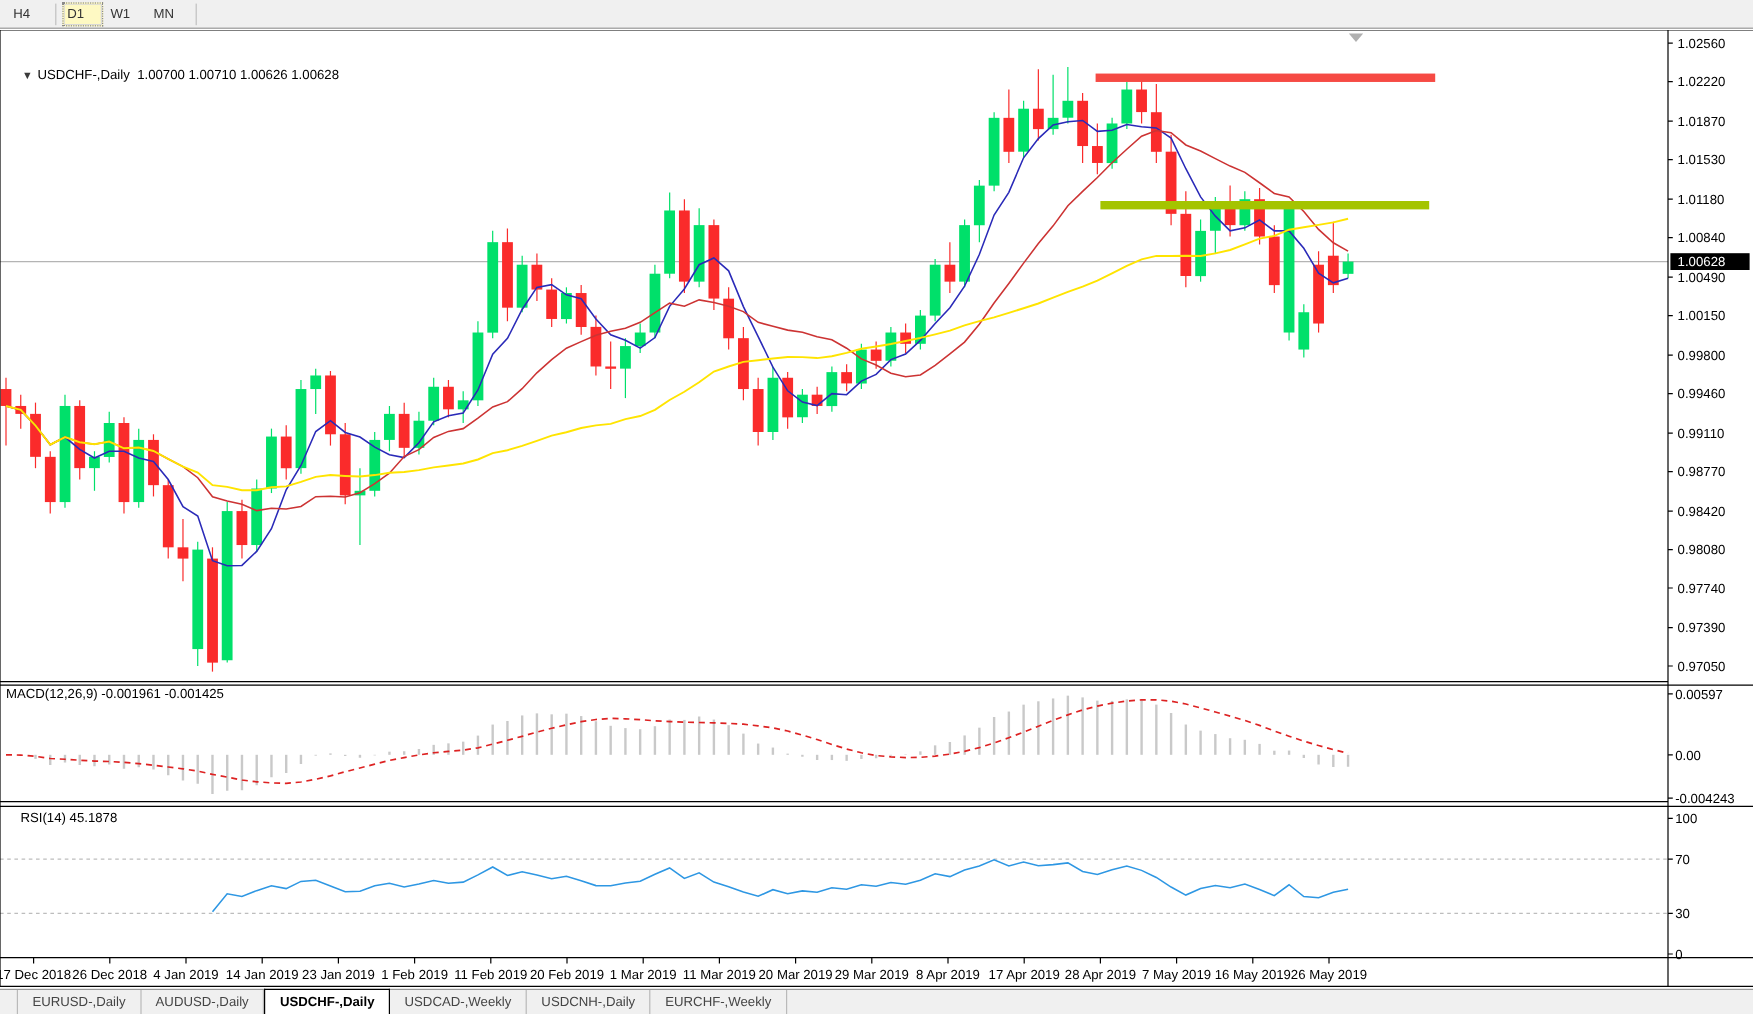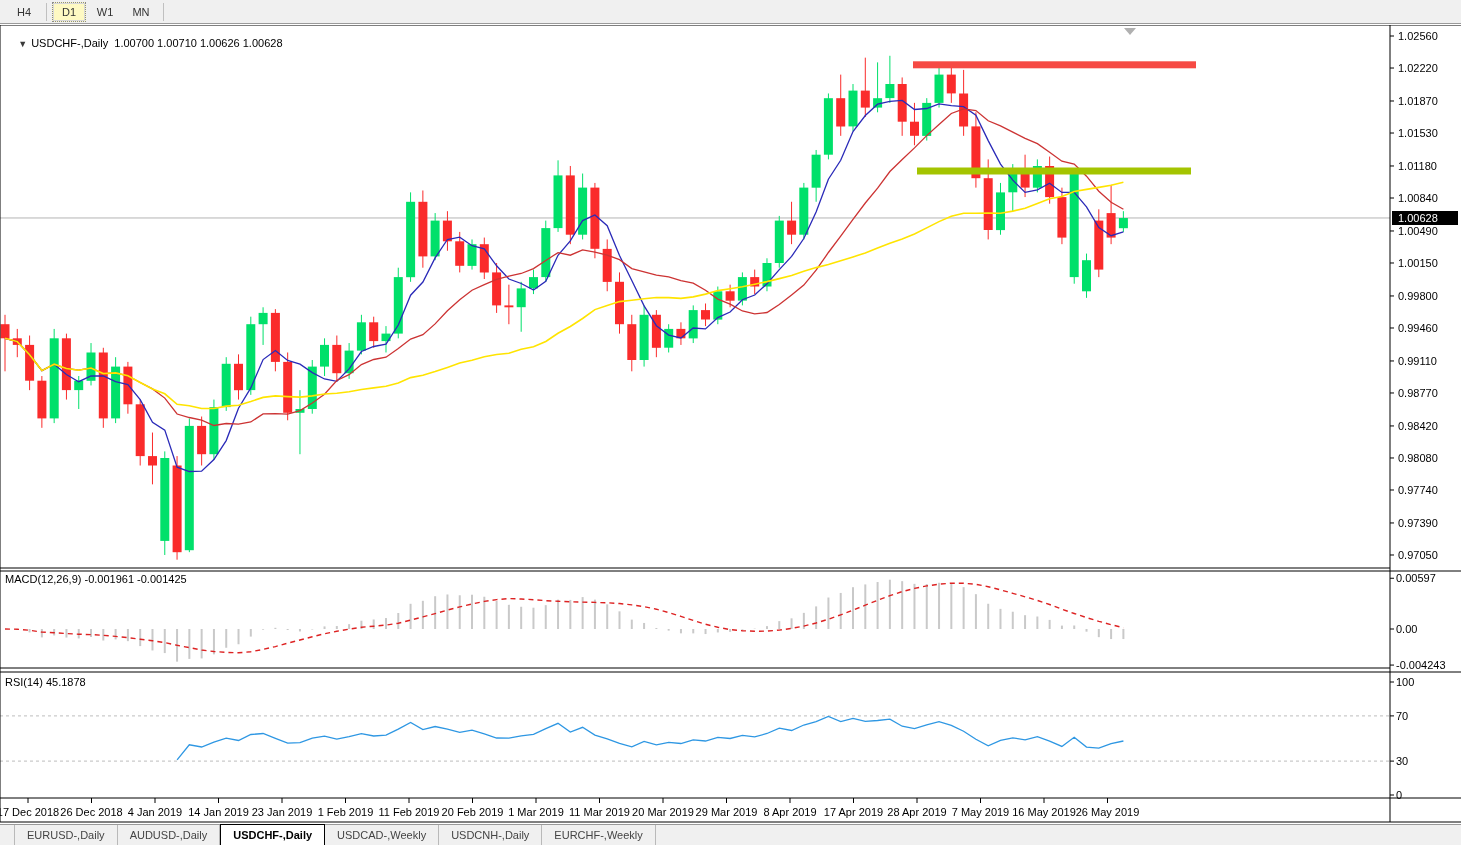--- a/index.html
+++ b/index.html
@@ -1,31 +1,31 @@
 <!DOCTYPE html>
 <html><head>
 <meta charset="utf-8">
 <style>
   html,body{margin:0;padding:0;background:#fff;}
   body{width:1461px;height:845px;position:relative;overflow:hidden;
        font-family:"Liberation Sans","DejaVu Sans",sans-serif;font-size:11px;color:#000;}
   
   .toolbar{position:absolute;left:0;top:0;width:1461px;height:24px;background:#f0f0f0;
            border-bottom:1px solid #9a9a9a;display:flex;align-items:center;padding-left:6px;box-sizing:border-box;}
-  .tfbtn{min-width:26px;height:18px;line-height:18px;text-align:center;margin:0 1px;color:#333;
+  .tfbtn{min-width:26px;height:18px;line-height:18px;margin:0 1px;color:#333;
          border:1px solid transparent;padding:0 3px;cursor:default;}
   .tfbtn.active{background:#fef9c3;border:1px dotted #8a8a8a;box-shadow:inset 0 0 0 1px #d8d8d8;}
   .tbsep{width:1px;height:18px;background:#c0c0c0;margin:0 4px;}
   
   .workspace{position:absolute;left:0;top:25px;width:1419px;height:798px;background:#fff;}
   .workspace svg{position:absolute;left:0;top:0;}
   .panel-label{position:absolute;color:#000;white-space:pre;background:transparent;}
-  #main-label{left:6px;top:0;}
+  #main-label{left:6px;top:20px;}
   #macd-label{left:5px;top:548px;text-align:center;}
-  #rsi-label{left:5px;top:651px;}
+  #rsi-label{left:17px;top:651px;}
   .tri{display:inline-block;font-size:9px;color:#3a3a3a;margin-right:4px;}
   
   .tabbar{position:absolute;left:0;top:824px;width:1461px;height:21px;background:#f0f0f0;
           border-top:1px solid #999;display:flex;align-items:flex-end;padding-left:14px;box-sizing:border-box;}
   .tab{padding:3px 12px 3px 12px;color:#444;border-right:1px solid #b9b9b9;height:14px;line-height:14px;cursor:default;margin-top:46px;}
   .tab.first{border-left:1px solid #b9b9b9;}
   .tab.active{background:#fff;border:1px solid #000;border-bottom:none;font-weight:bold;color:#000;
               margin-bottom:0;padding-top:3px;position:relative;top:0;}
 </style>
 </head>

